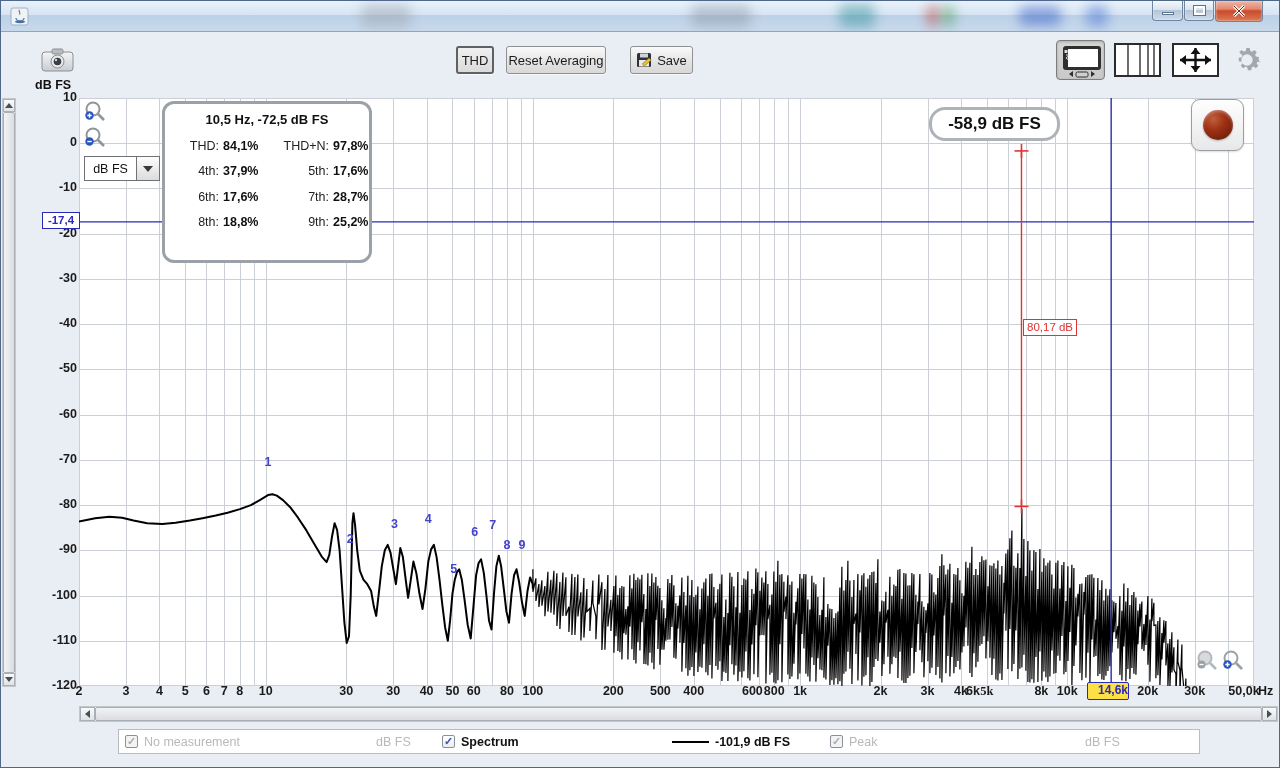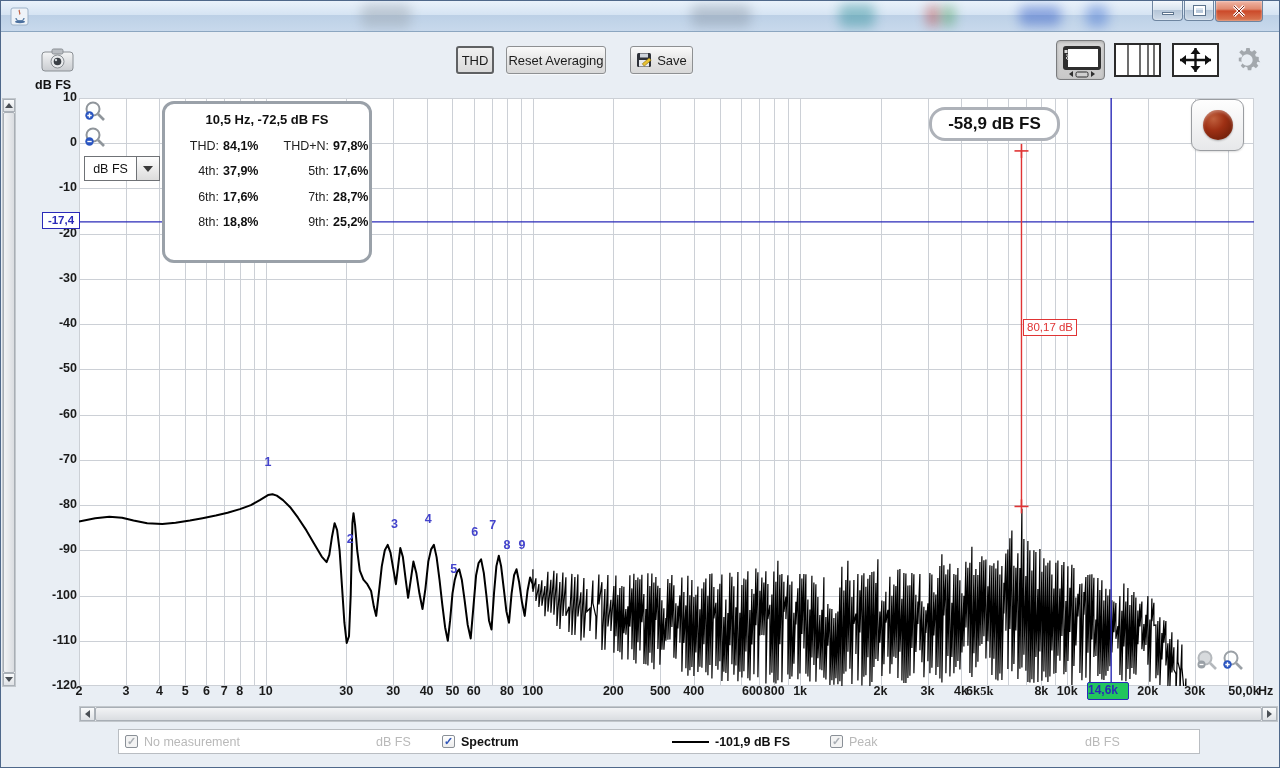--- a/index.html
+++ b/index.html
@@ -115,22 +115,22 @@
     box-shadow:inset 0 2px 3px #ffffff55, 0 1px 2px #00000044;
   }
   
   #hline-label {
     position:absolute; left:41px; top:211px; width:38px; height:17px;
     border:1px solid #2a2ab8; background:#fff; color:#2a2ab8;
     font-size:11.5px; font-weight:600; text-align:center; line-height:15px;
   }
   #vline-label {
     position:absolute; left:1086px; top:681px; width:42px; height:18px;
-    border:1.5px solid #2a2ab8; background:#22c55e; color:#2a2ab8;
-    font-size:12px; font-weight:600; text-align:left; line-height:15px; border-radius:2px;
+    border:1.5px solid #2a2ab8; background:#fde047; color:#2a2ab8;
+    font-size:12px; font-weight:600; text-align:right; line-height:15px; border-radius:2px;
   }
   #delta-label {
     position:absolute; left:1022px; top:318px; height:17px; padding:0 3px;
     border:1px solid #e03434; background:#ffffffee; color:#e03434;
     font-size:11.5px; text-align:center; line-height:15px; white-space:nowrap;
   }
   .peak-num { position:absolute; font-size:12.5px; font-weight:600; color:#4343cc; transform:translate(-50%,-50%); }
   
   #vscroll { position:absolute; left:1px; top:97px; width:14px; height:589px; background:#eef0f2; border:1px solid #c2c7cc; }
   #hscroll { position:absolute; left:78px; top:705px; width:1199px; height:16px; background:#eef0f2; border:1px solid #c2c7cc; display:flex; }

